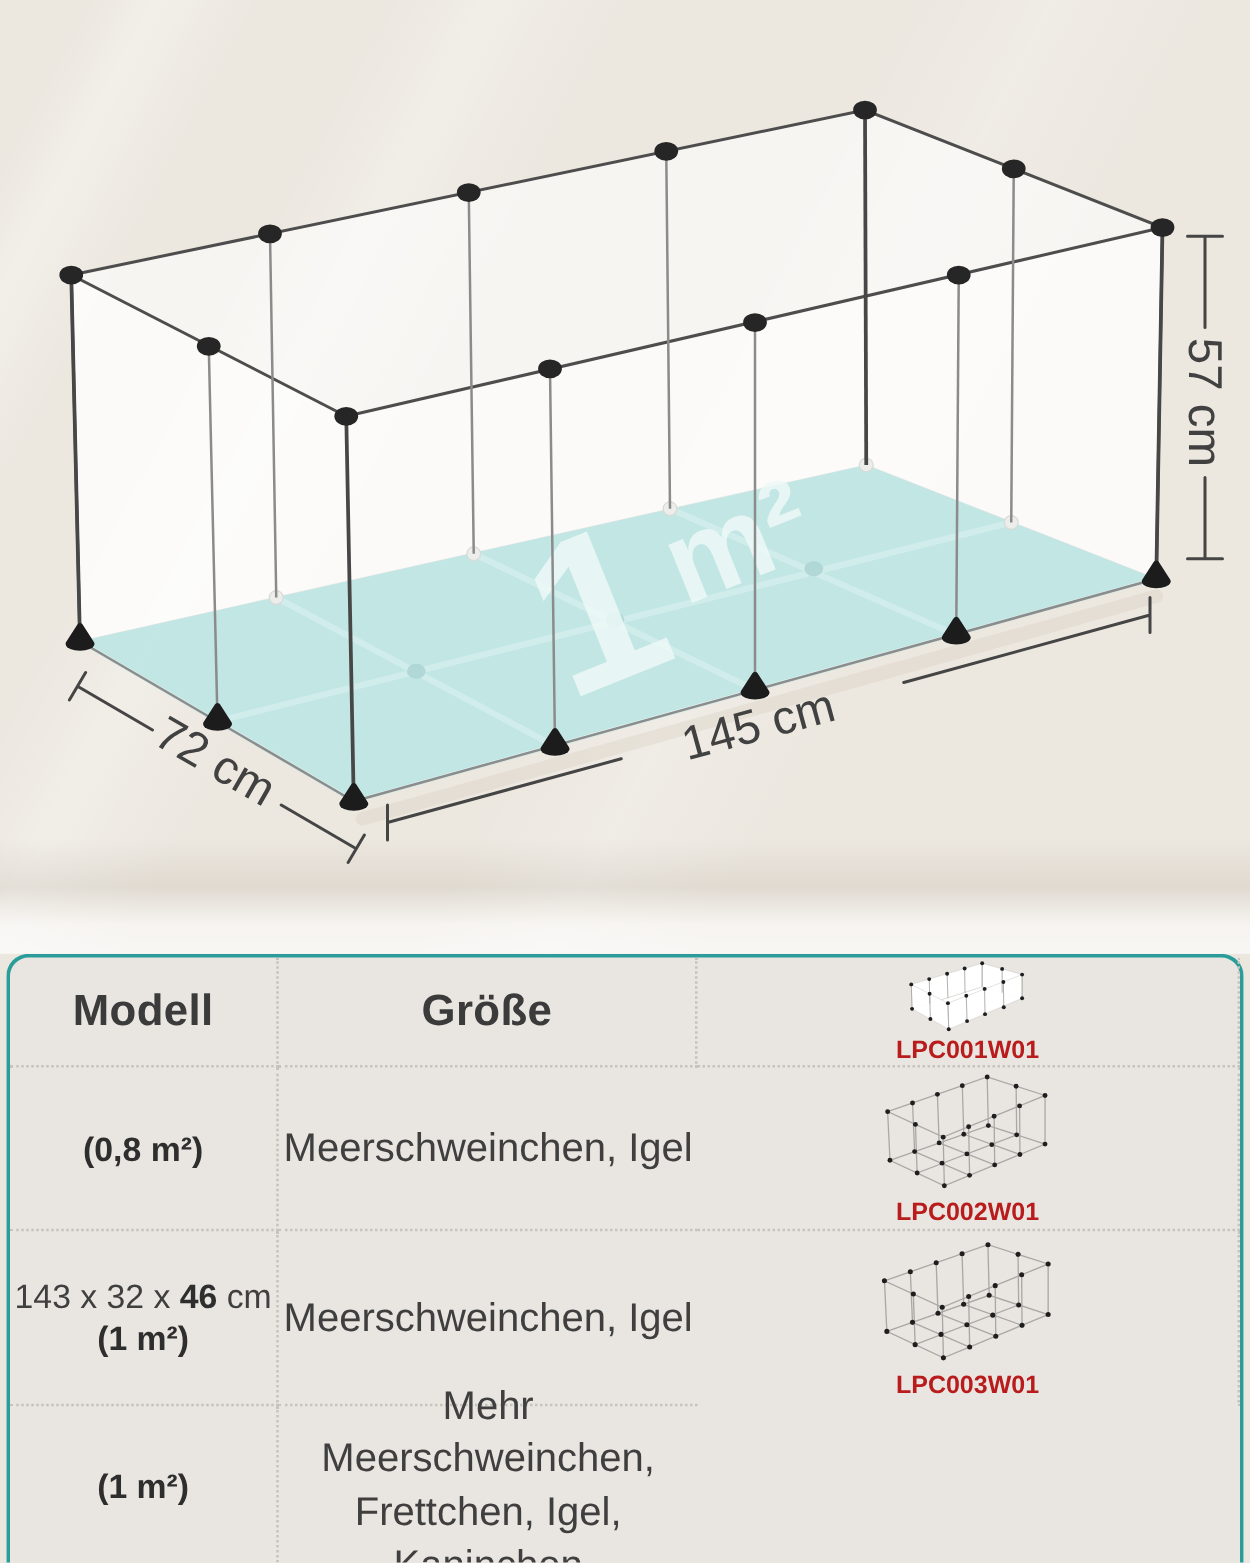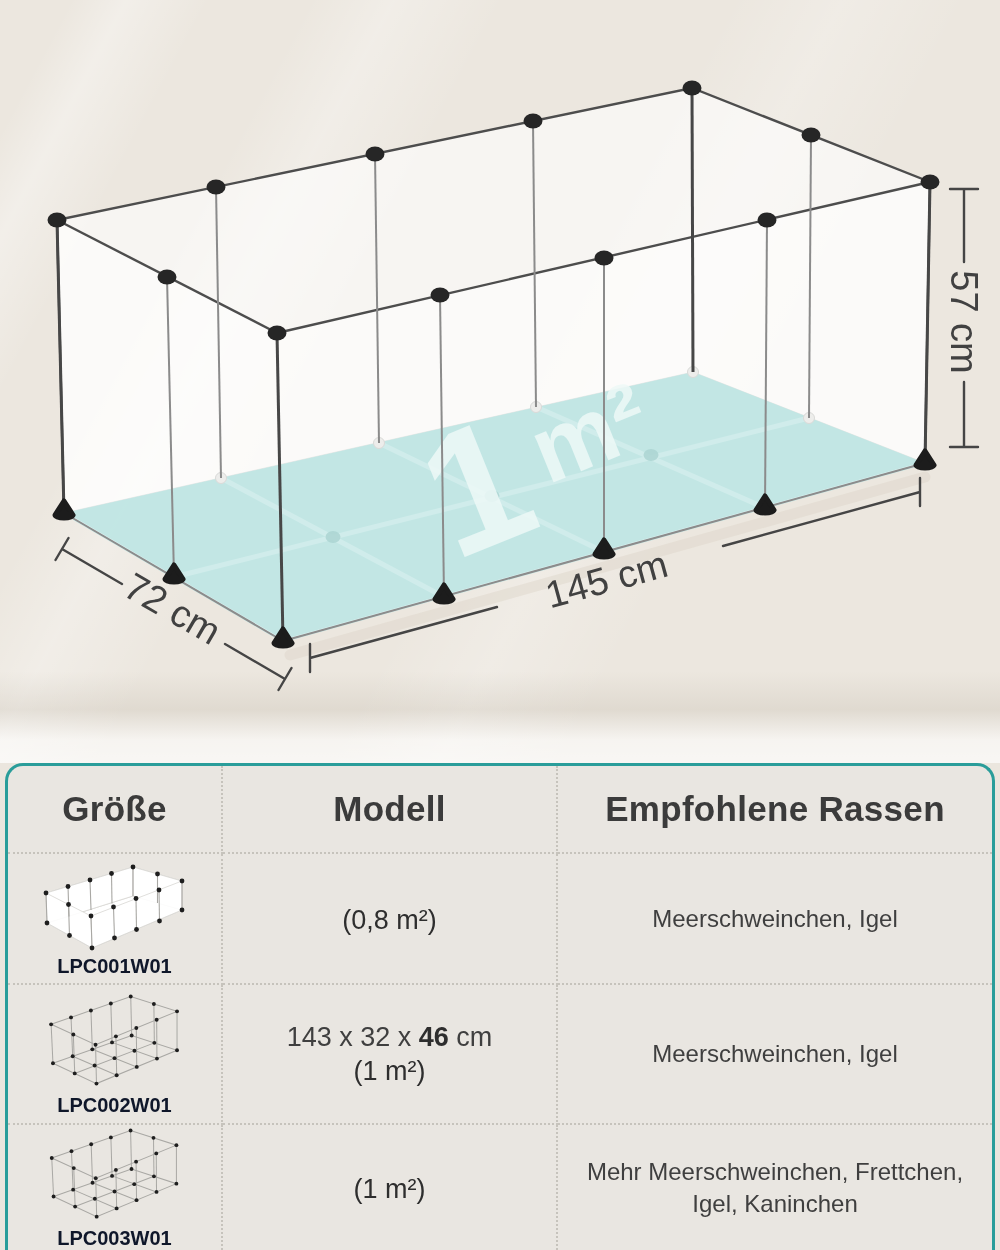--- a/index.html
+++ b/index.html
@@ -34,23 +34,23 @@
     border-radius:18px 18px 0 0;box-sizing:border-box;}
   .grid{display:grid;width:100%;height:484px;
     grid-template-columns:215px 335px 1fr;grid-template-rows:88px 131px 140px 125px;}
   .cell{display:flex;flex-direction:column;align-items:center;justify-content:center;
     color:#3b3b3b;}
   .c-r{border-right:2px dotted #c6c3bc;}
   .c-b{border-bottom:2px dotted #c6c3bc;}
   .hdr{font-size:35px;font-weight:bold;letter-spacing:.3px;}
   .size1{font-size:27px;color:#3f3f3f;}
   .size1 b{color:#2e2e2e;}
-  .size2{font-size:27px;font-weight:normal;margin-top:3px;color:#2e2e2e;}
-  .breeds{font-size:24px;line-height:1.32;text-align:center;max-width:405px;color:#3f3f3f;}
-  .model-label{font-size:20px;font-weight:bold;color:#0f172a;margin-top:3px;}
+  .size2{font-size:27px;font-weight:bold;margin-top:3px;color:#2e2e2e;}
+  .breeds{font-size:32px;line-height:1.32;text-align:center;max-width:405px;color:#3f3f3f;}
+  .model-label{font-size:20px;font-weight:bold;color:#b91c1c;margin-top:3px;}
   .thumb{display:block;}
   .thumb .w{stroke:#a9a8a4;stroke-width:1.1;fill:none;}
   .thumb .d{fill:#1e1e1e;}
   .thumb .p{fill:rgba(255,255,255,.9);stroke:#d8d7d3;stroke-width:.8;}
 </style>
 </head>
 <body>
 
 <div class="stage">
 
@@ -161,23 +161,22 @@
       <g>
         <path class="dim-line" d="M68.5,538 L55.5,560 M62,549 L122,584 M225,644 L285,679 M291.5,668 L278.5,690"></path>
         <text class="dim-text" transform="translate(166,620) rotate(30)" text-anchor="middle">72 cm</text>
       </g>
     </svg>
   </div>
 
   <div class="card">
     <div class="grid">
 
+      <div class="cell c-r c-b hdr">Modell</div>
       <div class="cell c-r c-b hdr">Größe</div>
-      <div class="cell c-r c-b hdr">Modell</div>
-      <div class="cell c-b hdr">Empfohlene Rassen</div>
 
       <div class="cell c-r c-b">
         <svg class="thumb" width="152" height="92" viewBox="0 0 152 92">
           <polygon class="p" points="7,33 94,7 143,21 52,56"></polygon>
           <polygon class="p" points="8,63 94,36 143,50 53,88"></polygon>
           <polygon class="p" points="7,33 94,7 94,36 8,63"></polygon>
           <polygon class="p" points="94,7 143,21 143,50 94,36"></polygon>
           <polygon class="p" points="7,33 52,56 53,88 8,63"></polygon>
           <polygon class="p" points="52,56 143,21 143,50 53,88"></polygon>
           <g class="w">

